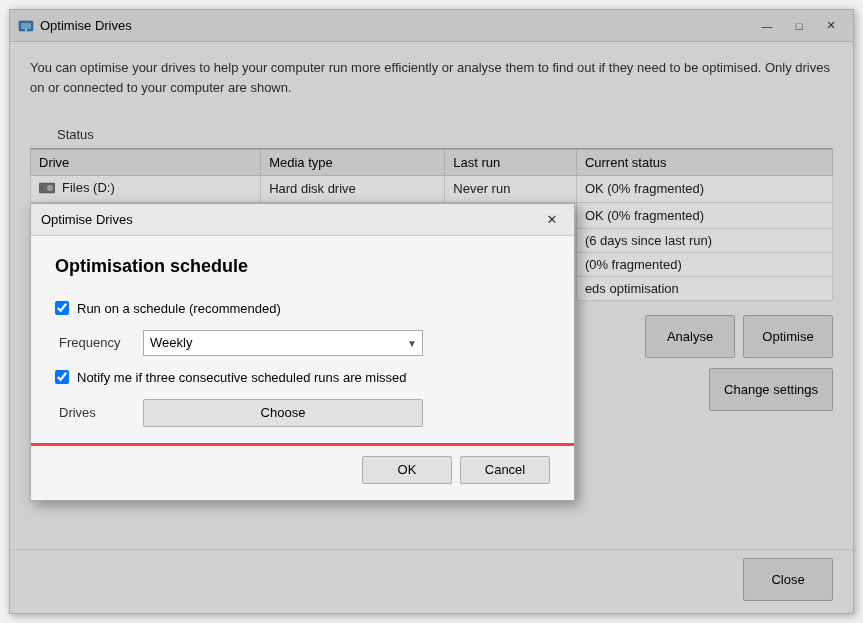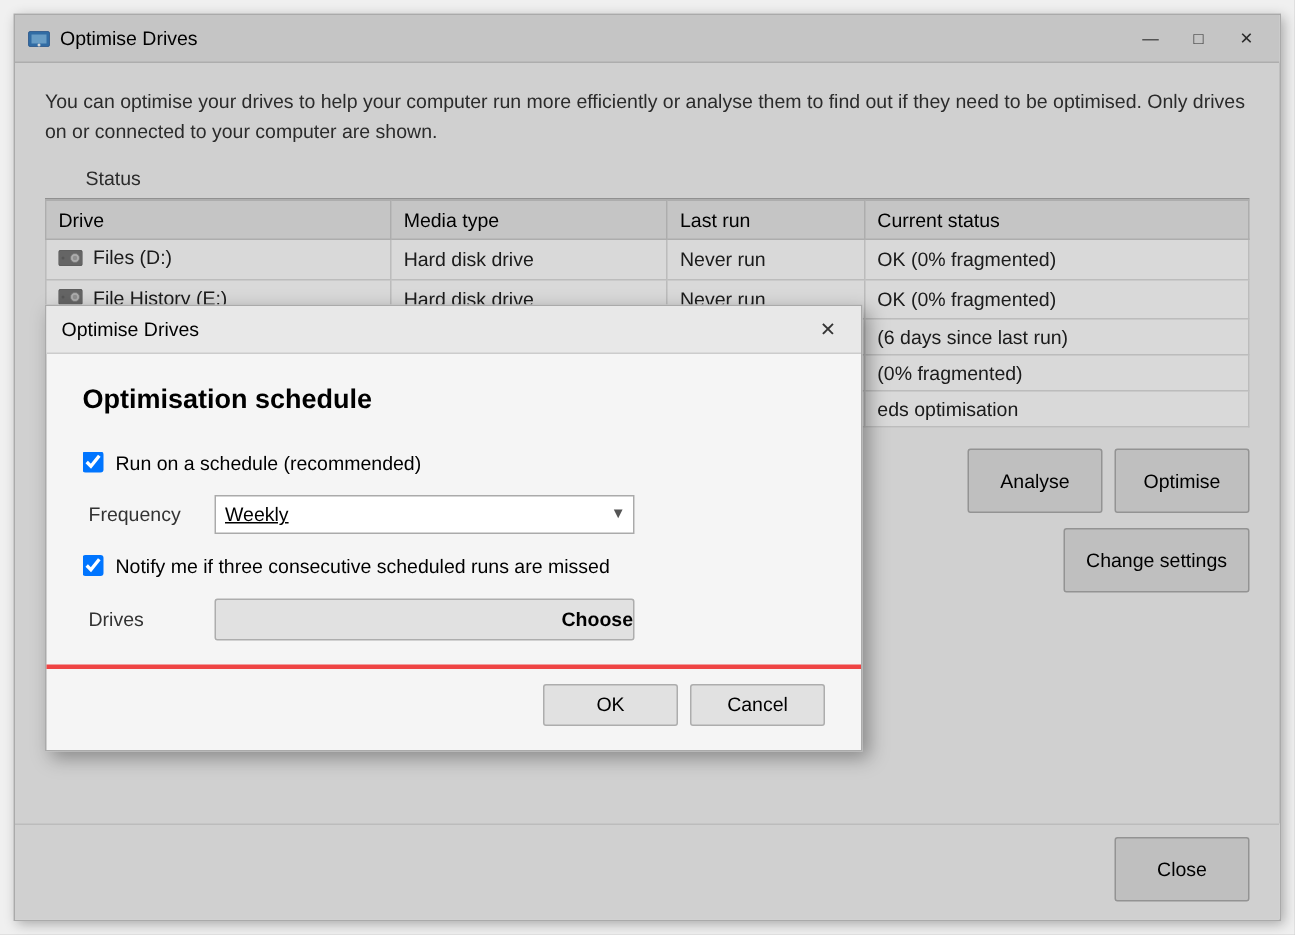--- a/index.html
+++ b/index.html
@@ -65,21 +65,21 @@
     .main-content {
       flex: 1;
       padding: 16px 20px 12px;
       display: flex;
       flex-direction: column;
       overflow: hidden;
     }
     .description {
       font-size: 13px;
       color: #333;
-      margin-bottom: 14px;
+      margin-bottom: 30px;
       line-height: 1.5;
     }
     .status-label {
       font-size: 13px;
       font-weight: 400;
       color: #333;
       margin-bottom: 6px;
       margin-left: 27px;
     }
     .status-divider {
@@ -213,21 +213,20 @@
     .frequency-select {
       width: 280px;
       height: 26px;
       font-size: 13px;
       padding: 0 6px;
       border: 1px solid #aaa;
       background: #fff;
       appearance: none;
       -webkit-appearance: none;
       cursor: pointer;
-      text-decoration: underline;
     }
     .select-wrapper {
       position: relative;
       display: inline-block;
     }
     .select-arrow {
       position: absolute;
       right: 6px;
       top: 50%;
       transform: translateY(-50%);
@@ -248,22 +247,21 @@
     }
     .choose-btn {
       width: 280px;
       height: 28px;
       background: #e1e1e1;
       border: 1px solid #adadad;
       border-radius: 2px;
       font-size: 13px;
       cursor: pointer;
       color: #000;
-      text-align: right;
-      font-weight: bold;
+      text-align: center;
     }
     .dialog-footer {
       display: flex;
       justify-content: flex-end;
       gap: 8px;
       padding: 10px 24px 16px;
       border-top: 3px solid #ef4444;
     }
     .footer-btn {
       min-width: 90px;

